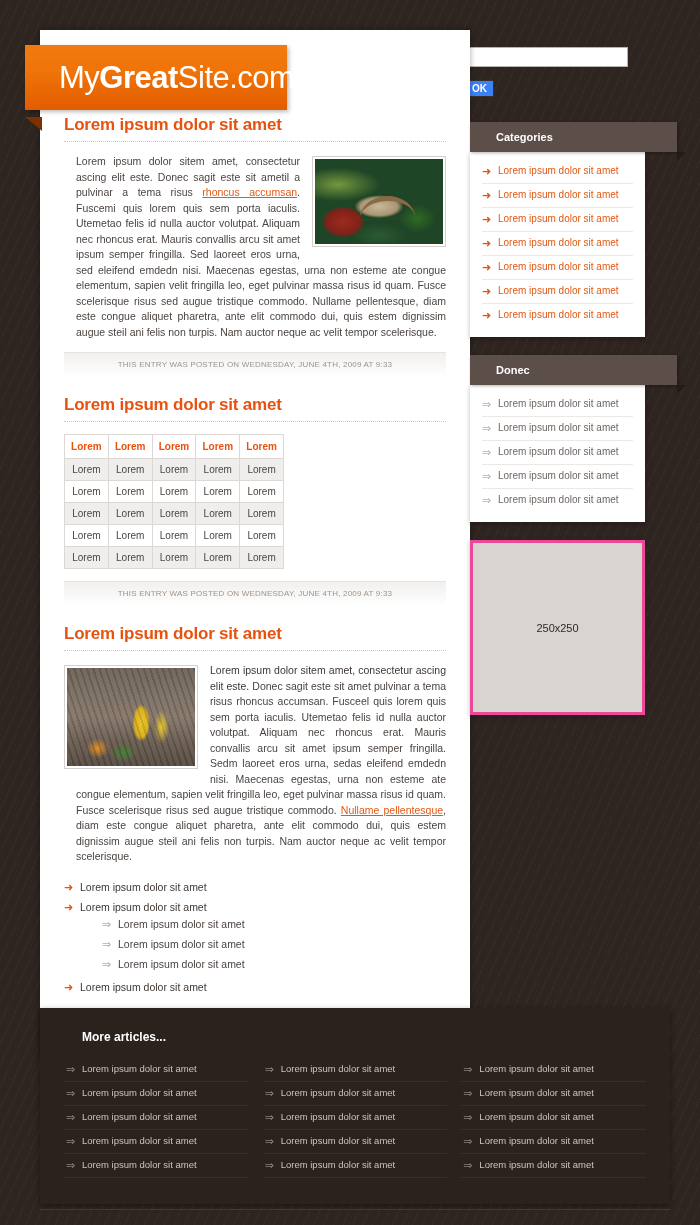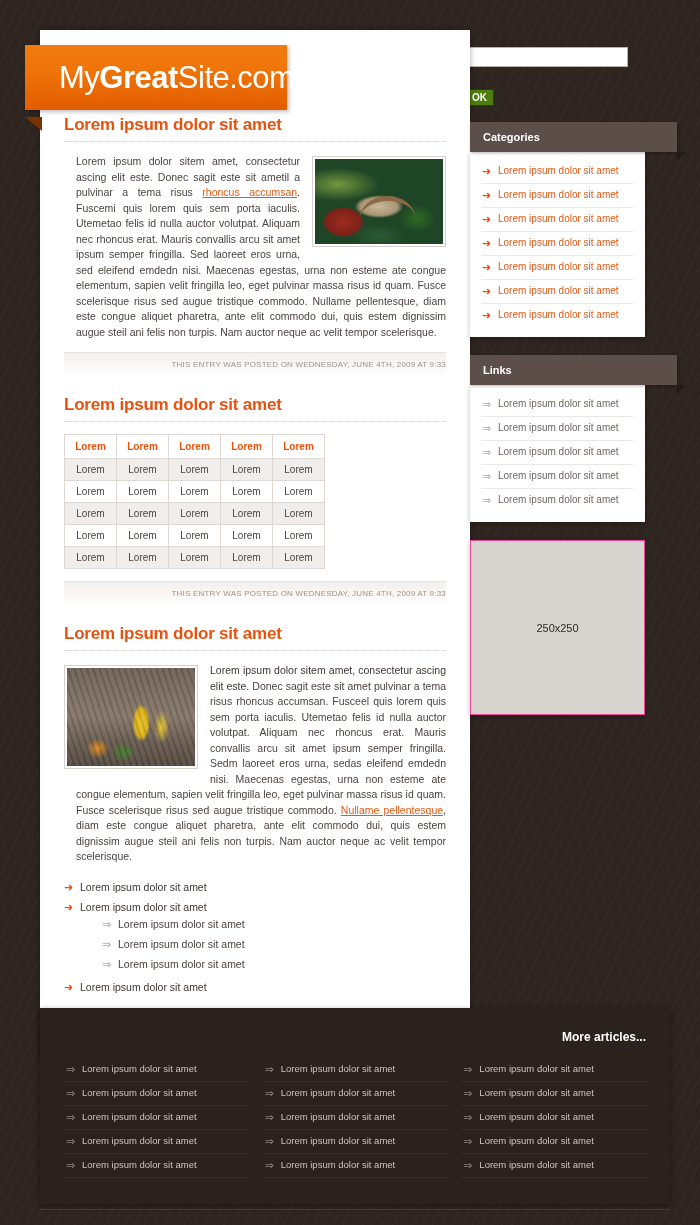--- a/index.html
+++ b/index.html
@@ -38,22 +38,22 @@
     border: 1px solid #b9b2ad;
     background: #ffffff;
     outline: none;
     font-family: "Liberation Sans", sans-serif;
     font-size: 11px;
     color: #333;
     padding: 0 4px;
     display: block;
   }
   .ok-button {
-    margin-top: 22px;
-    background: #4d7c0f;
+    margin-top: 13px;
+    background: #3b82f6;
     color: #ffffff;
     border: 1px solid #3a2e29;
     font-family: "Liberation Sans", sans-serif;
     font-size: 10px;
     font-weight: bold;
     padding: 2px 6px;
     line-height: 11px;
     cursor: pointer;
   }
 
@@ -179,32 +179,32 @@
       rgba(0,0,0,0.10) 0px, rgba(0,0,0,0.10) 2px,
       rgba(255,255,255,0.05) 2px, rgba(255,255,255,0.05) 6px);
   }
 
   
   .post-meta {
     clear: both;
     margin-top: 12px;
     background: linear-gradient(180deg, #f2f0ee 0%, #ffffff 100%);
     border-top: 1px solid #e6e2de;
-    text-align: right;
+    text-align: center;
     font-size: 8px;
     letter-spacing: 0.2px;
     color: #9c948e;
     padding: 7px 0 8px 0;
   }
 
   
   table.data {
     border-collapse: collapse;
     margin: 6px 0 4px 0;
-    width: 261px;
+    width: 220px;
   }
   table.data th {
     color: #e8520e;
     font-size: 10px;
     font-weight: bold;
     text-align: center;
     padding: 6px 4px;
     border: 1px solid #ddd8d3;
     background: #ffffff;
   }
@@ -253,21 +253,21 @@
     position: relative;
     left: 0;
     width: 207px;
     height: 30px;
     background: #5c4e48;
     color: #ffffff;
     font-size: 11px;
     font-weight: bold;
     display: flex;
     align-items: center;
-    padding-left: 13px;
+    padding-left: 26px;
     box-shadow: 1px 1px 3px rgba(0,0,0,0.3);
     z-index: 3;
   }
   .panel-fold {
     position: absolute;
     left: 207px; top: 30px;
     width: 9px; height: 9px;
     background: #241b18;
     clip-path: polygon(0 0, 100% 0, 0 100%);
     z-index: 2;
@@ -292,21 +292,21 @@
     font-size: 11px; line-height: 14px;
   }
   ul.side-list.cat li a { color: #e05a14; text-decoration: none; }
   ul.side-list.cat li .arw { color: #e8520e; }
   ul.side-list.lnk li a { color: #6e6661; text-decoration: none; }
   ul.side-list.lnk li .arw { color: #b9b1ab; }
 
   .ad-box {
     width: 175px; height: 175px;
     background: #d8d4d0;
-    border: 1px solid #ec4899;
+    border: 3px solid #ec4899;
     display: flex;
     align-items: center;
     justify-content: center;
     color: #2f2a27;
     font-size: 11px;
     box-shadow: 0 2px 5px rgba(0,0,0,0.25);
   }
 
   
   .footer {
@@ -315,21 +315,20 @@
     width: 630px;
     background: #2b211d;
     padding: 22px 24px 26px 24px;
     box-shadow: 0 2px 6px rgba(0,0,0,0.4);
   }
   .footer h3 {
     color: #ffffff;
     font-size: 12px;
     font-weight: bold;
     margin: 0 0 14px 18px;
-    text-align: right;
   }
   .footer-cols { display: flex; gap: 14px; }
   .footer-col { flex: 1; }
   ul.foot-list { list-style: none; margin: 0; padding: 0; }
   ul.foot-list li {
     border-bottom: 1px solid #3a2e29;
     padding: 4px 0 5px 18px;
     position: relative;
     font-size: 9.5px;
     line-height: 14px;
@@ -500,21 +499,21 @@
           <li><span class="arw">➜</span><a href="#">Lorem ipsum dolor sit amet</a></li>
           <li><span class="arw">➜</span><a href="#">Lorem ipsum dolor sit amet</a></li>
           <li><span class="arw">➜</span><a href="#">Lorem ipsum dolor sit amet</a></li>
           <li><span class="arw">➜</span><a href="#">Lorem ipsum dolor sit amet</a></li>
           <li><span class="arw">➜</span><a href="#">Lorem ipsum dolor sit amet</a></li>
         </ul>
       </div>
     </div>
 
     <div class="panel">
-      <div class="panel-head">Links</div>
+      <div class="panel-head">Donec</div>
       <div class="panel-fold"></div>
       <div class="panel-body">
         <ul class="side-list lnk">
           <li><span class="arw">⇒</span><a href="#">Lorem ipsum dolor sit amet</a></li>
           <li><span class="arw">⇒</span><a href="#">Lorem ipsum dolor sit amet</a></li>
           <li><span class="arw">⇒</span><a href="#">Lorem ipsum dolor sit amet</a></li>
           <li><span class="arw">⇒</span><a href="#">Lorem ipsum dolor sit amet</a></li>
           <li><span class="arw">⇒</span><a href="#">Lorem ipsum dolor sit amet</a></li>
         </ul>
       </div>

